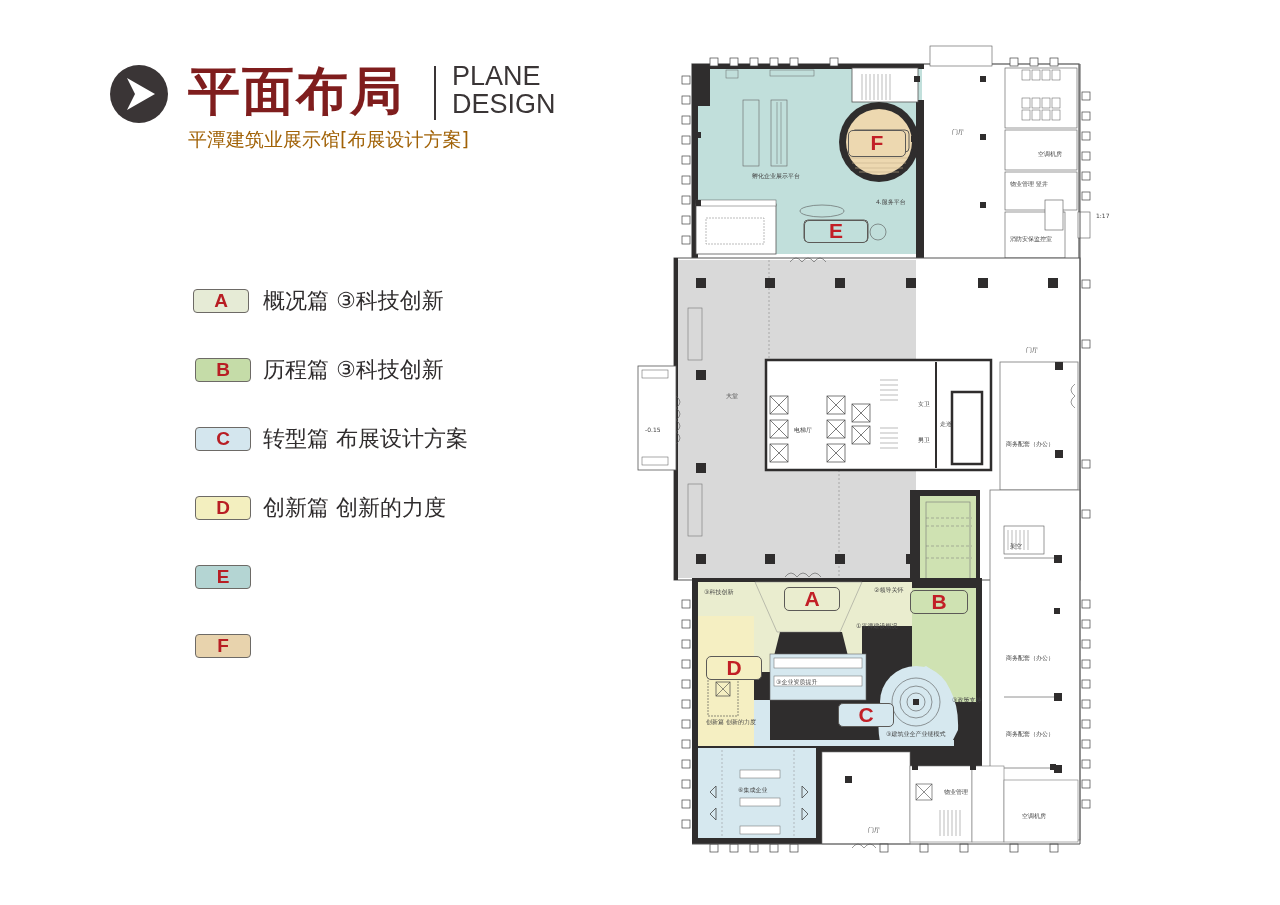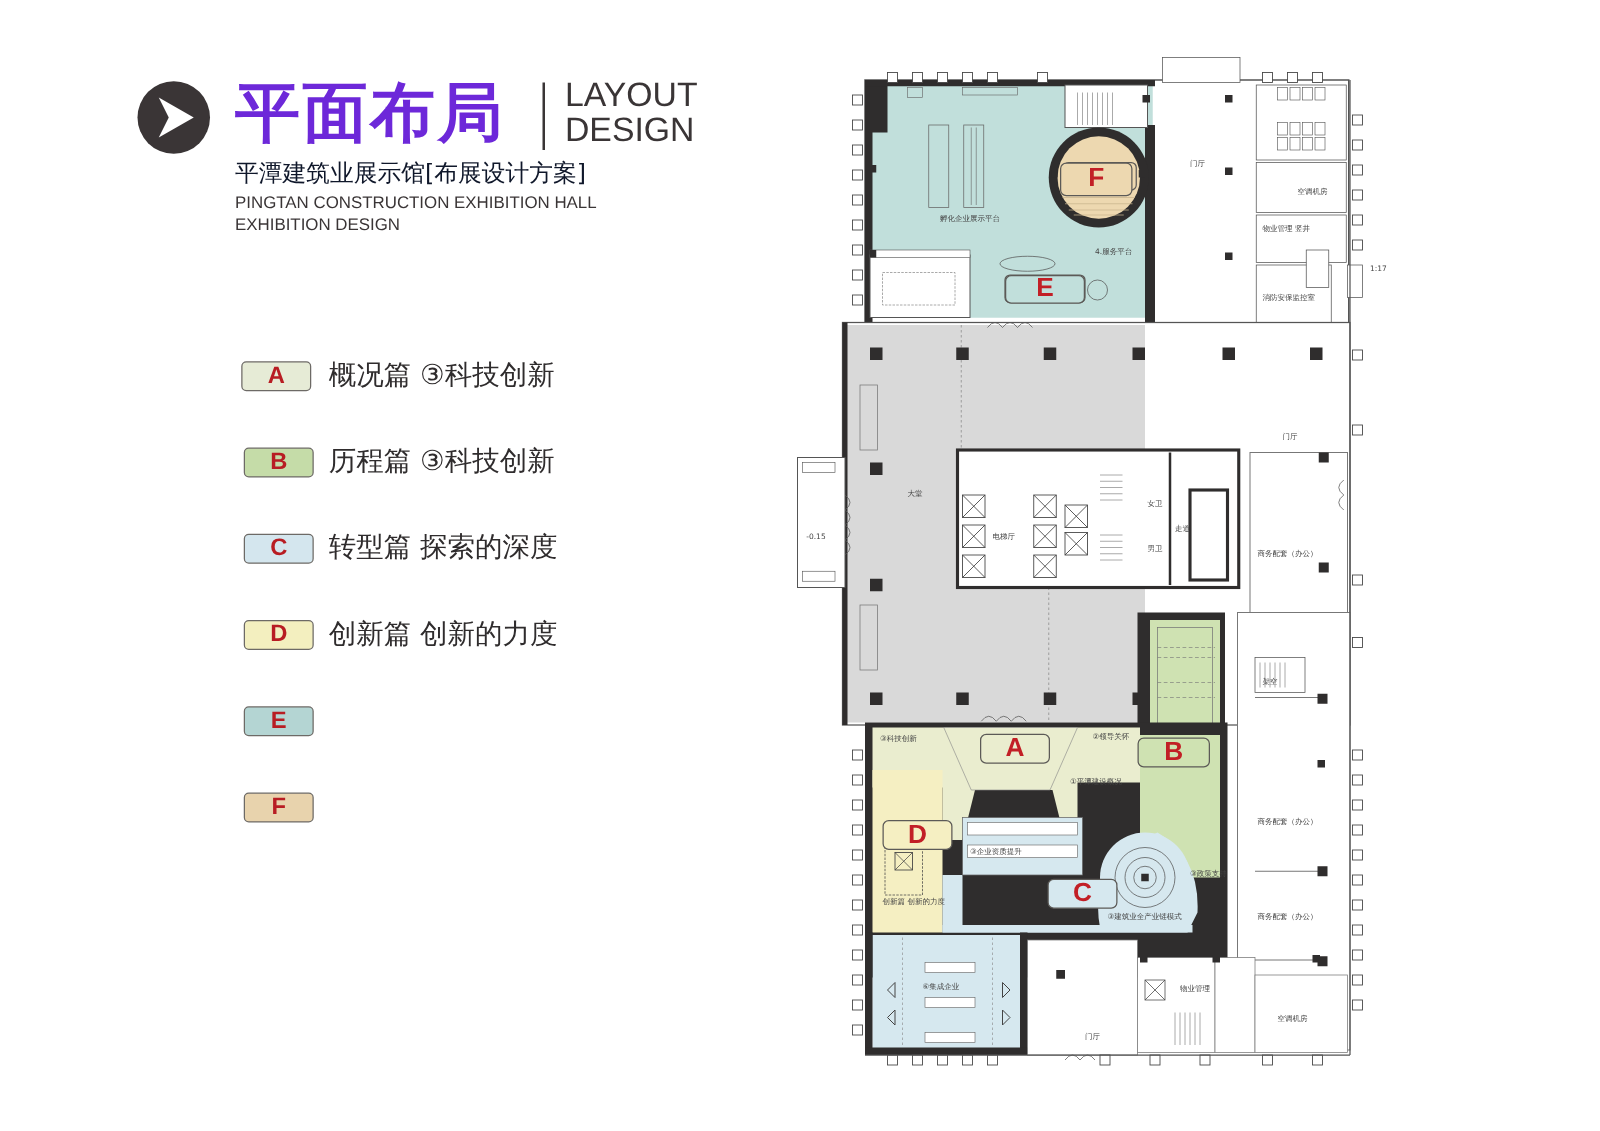--- a/index.html
+++ b/index.html
@@ -3,24 +3,24 @@
 <meta charset="utf-8">
 <style>
   * { box-sizing: border-box; margin: 0; padding: 0; }
   html, body { width: 1280px; height: 905px; background: #ffffff; overflow: hidden; }
   body { position: relative; font-family: "DejaVu Sans", "Liberation Sans", sans-serif; color: #333; }
 
   
   .header { position: absolute; left: 0; top: 0; width: 620px; height: 200px; }
   .arrow-badge { position: absolute; left: 110px; top: 65px; width: 58px; height: 58px; border-radius: 50%; background: #3a3536; }
   .arrow-badge svg { position: absolute; left: 0; top: 0; }
-  .title-cn { position: absolute; left: 188px; top: 58px; font-size: 52px; font-weight: bold; color: #6d28d9; letter-spacing: 2px; line-height: 66px; font-family: "DejaVu Sans", sans-serif; }
+  .title-cn { position: absolute; left: 188px; top: 58px; font-size: 52px; font-weight: bold; color: #7f1d1d; letter-spacing: 2px; line-height: 66px; font-family: "DejaVu Sans", sans-serif; }
   .title-sep { position: absolute; left: 434px; top: 66px; width: 2px; height: 54px; background: #3a3536; }
   .title-en { position: absolute; left: 452px; top: 62px; font-size: 27px; line-height: 28px; color: #3a3536; font-family: "Liberation Sans", sans-serif; }
-  .subtitle-cn { position: absolute; left: 188px; top: 127px; font-size: 19px; color: #0f172a; line-height: 24px; font-family: "DejaVu Sans", sans-serif; letter-spacing: 0px; }
+  .subtitle-cn { position: absolute; left: 188px; top: 127px; font-size: 19px; color: #a16207; line-height: 24px; font-family: "DejaVu Sans", sans-serif; letter-spacing: 0px; }
   .subtitle-en { position: absolute; left: 188px; top: 153px; font-size: 13.5px; line-height: 18px; color: #3a3536; font-family: "Liberation Sans", sans-serif; }
 
   
   .legend { position: absolute; left: 190px; top: 280px; width: 320px; }
   .legend-item { position: absolute; left: 0; height: 30px; width: 320px; }
   .legend-badge { position: absolute; left: 3px; top: 9px; width: 56px; height: 24px; border: 1.5px solid #6d6a66; border-radius: 4px; text-align: center; font-family: "Liberation Sans", sans-serif; font-weight: bold; font-size: 19px; line-height: 21px; color: #b81d23; }
   .legend-text { position: absolute; left: 73px; top: 6px; font-size: 22px; color: #2f2c2d; white-space: nowrap; font-family: "DejaVu Sans", sans-serif; line-height: 30px; }
 
   
   .plan { position: absolute; left: 630px; top: 40px; width: 470px; height: 815px; }
@@ -33,42 +33,38 @@
 
 <div class="header">
   <div class="arrow-badge">
     <svg width="58" height="58" viewBox="0 0 58 58">
       <path d="M17 13 L45 29 L17 45 L25 29 Z" fill="#ffffff"></path>
     </svg>
   </div>
   <div class="title-cn">平面布局</div>
   <div class="title-sep"></div>
   <div class="title-en">
-    <div>LAYOUT</div>
+    <div>PLANE</div>
     <div>DESIGN</div>
   </div>
   <div class="subtitle-cn">平潭建筑业展示馆[布展设计方案]</div>
-  <div class="subtitle-en">
-    <div>PINGTAN CONSTRUCTION EXHIBITION HALL</div>
-    <div>EXHIBITION DESIGN</div>
-  </div>
 </div>
 
 <div class="legend">
   <div class="legend-item" style="top:0px;">
     <div class="legend-badge" style="background:#e6ebd6;">A</div>
     <div class="legend-text">概况篇  ③科技创新</div>
   </div>
   <div class="legend-item" style="top:69px;">
     <div class="legend-badge" style="left:5px;background:#c5dca8;">B</div>
     <div class="legend-text">历程篇 ③科技创新</div>
   </div>
   <div class="legend-item" style="top:138px;">
     <div class="legend-badge" style="left:5px;background:#d4e6ee;">C</div>
-    <div class="legend-text">转型篇 探索的深度</div>
+    <div class="legend-text">转型篇 布展设计方案</div>
   </div>
   <div class="legend-item" style="top:207px;">
     <div class="legend-badge" style="left:5px;background:#f3efbf;">D</div>
     <div class="legend-text">创新篇 创新的力度</div>
   </div>
   <div class="legend-item" style="top:276px;">
     <div class="legend-badge" style="left:5px;background:#b4d5d3;">E</div>
   </div>
   <div class="legend-item" style="top:345px;">
     <div class="legend-badge" style="left:5px;background:#e8d3ad;">F</div>

